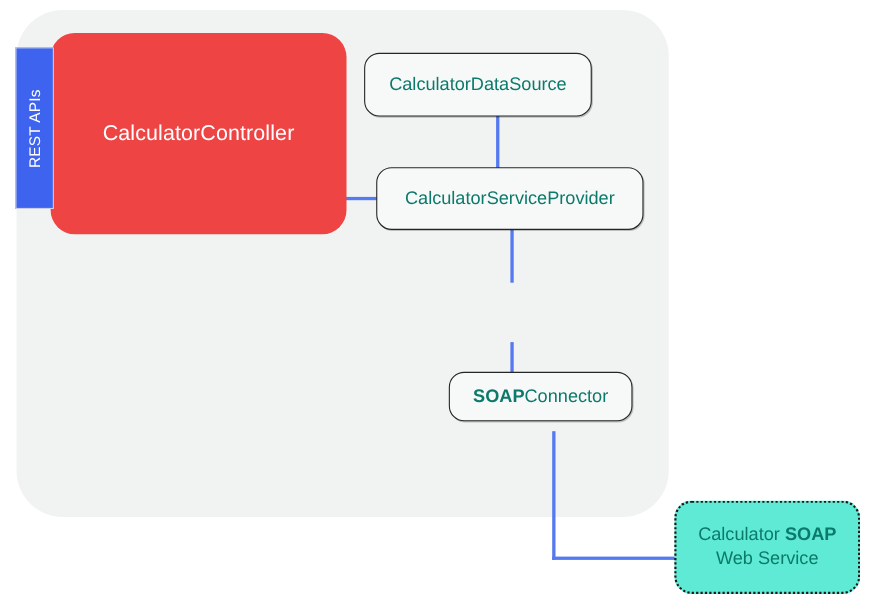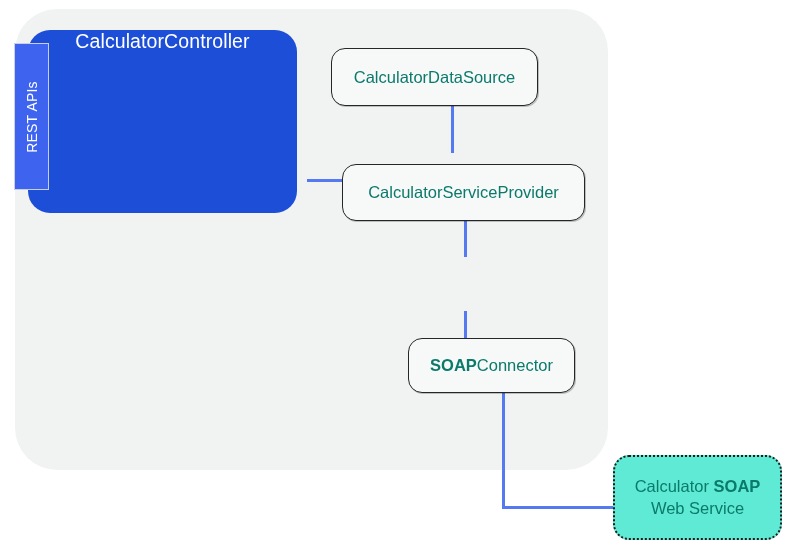--- a/index.html
+++ b/index.html
@@ -25,27 +25,28 @@
     top: 9px;
     width: 593px;
     height: 461px;
     background: #f1f3f2;
     border-radius: 42px;
   }
 
   
   .controller-box {
     position: absolute;
-    left: 28px;
+    left: 46px;
     top: 30px;
     width: 269px;
     height: 183px;
-    background: #1d4ed8;
+    background: #ef4444;
     border-radius: 22px;
     display: flex;
+    align-items: center;
     justify-content: center;
   }
   .controller-label {
     color: #ffffff;
     font-size: 19.5px;
     letter-spacing: 0.1px;
     white-space: nowrap;
   }
 
   
@@ -87,23 +88,23 @@
     color: #0b7a6b;
     font-size: 16.5px;
     white-space: nowrap;
     line-height: 1.25;
   }
   .component-label b {
     font-weight: bold;
   }
 
   #box-datasource     { left: 331px; top: 48px;  width: 207px; height: 58px; }
-  #box-serviceprovider{ left: 342px; top: 164px; width: 243px; height: 57px; }
+  #box-serviceprovider{ left: 342px; top: 152px; width: 243px; height: 57px; }
   #box-serviceproxy   { left: 382px; top: 256px; width: 166px; height: 56px; }
-  #box-soapconnector  { left: 408px; top: 338px; width: 167px; height: 55px; }
+  #box-soapconnector  { left: 408px; top: 338px; width: 167px; height: 45px; }
 
   
   .external-box {
     position: absolute;
     left: 613px;
     top: 455px;
     width: 169px;
     height: 85px;
     background: #5eead4;
     border: 2.5px dotted #1a1a1a;

